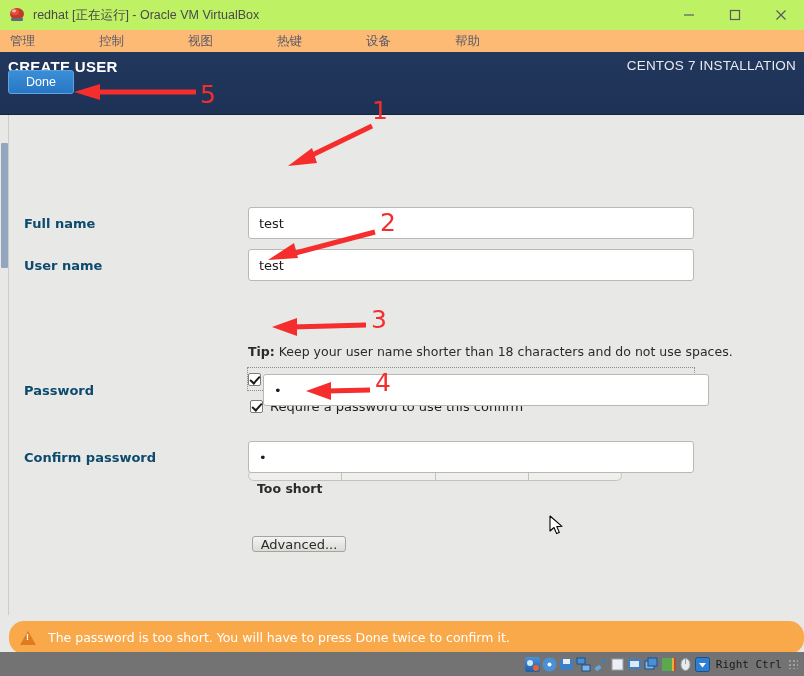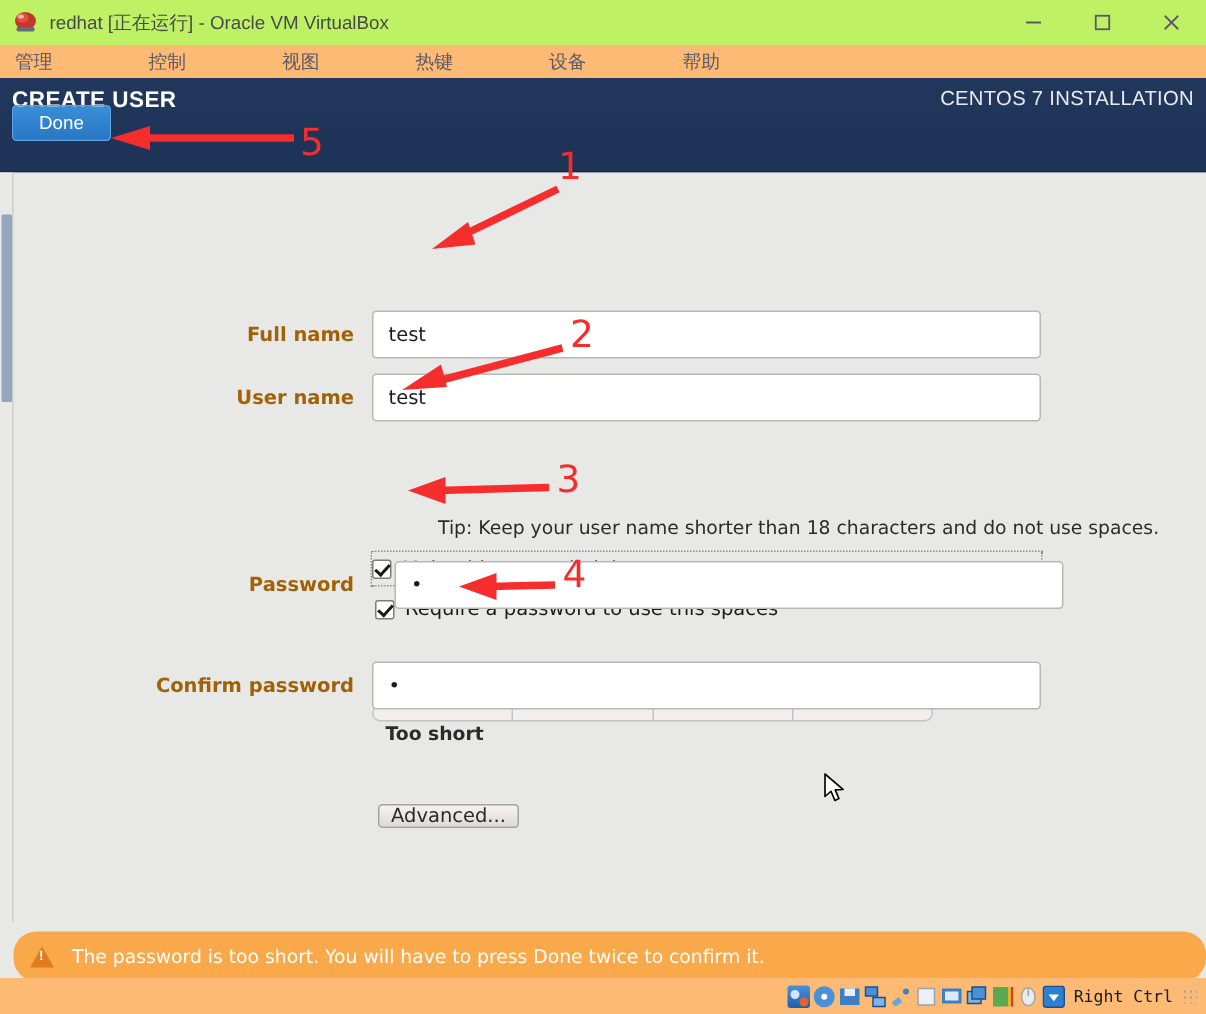--- a/index.html
+++ b/index.html
@@ -218,24 +218,24 @@
     border-radius: 1px;
   }
 
   .form-row {
     position: absolute;
     display: flex;
     align-items: center;
   }
   .field-label {
     width: 224px;
-    text-align: right;
+    text-align: left;
     padding-right: 12px;
     font-size: 13px;
-    color: #a16207;
+    color: #0c4a6e;
     font-weight: bold;
     box-sizing: border-box;
     font-family: "DejaVu Sans", sans-serif;
   }
   .text-input {
     width: 446px;
     height: 32px;
     background: #ffffff;
     border: 1px solid #b8b8b6;
     border-radius: 3px;
@@ -249,21 +249,21 @@
   }
 
   .tip-row {
     position: absolute;
     left: 248px;
     top: 229px;
     font-size: 12.5px;
     color: #2b2b2b;
     font-family: "DejaVu Sans", sans-serif;
   }
-  .tip-row b { font-weight: normal; margin-left: 44px; }
+  .tip-row b { font-weight: bold; }
 
   .check-row {
     position: absolute;
     display: flex;
     align-items: center;
     font-size: 13px;
     color: #1c1c1c;
     font-family: "DejaVu Sans", sans-serif;
   }
   .check-row.focused {
@@ -384,21 +384,21 @@
     font-family: "DejaVu Sans", sans-serif;
   }
 
   
   .statusbar {
     position: absolute;
     left: 0;
     bottom: 0;
     width: 804px;
     height: 24px;
-    background: #fdba74;
+    background: #737373;
     display: flex;
     align-items: center;
     justify-content: flex-end;
     padding-right: 6px;
     box-sizing: border-box;
   }
   .sb-icon {
     width: 15px;
     height: 15px;
     margin-left: 2px;
@@ -517,21 +517,21 @@
         <b>Tip:</b><span> Keep your user name shorter than 18 characters and do not use spaces.</span>
       </div>
 
       <div class="check-row focused" style="left:248px; top:253px;">
         <div class="checkbox checked"></div>
         <span>Make this user administrator</span>
       </div>
 
       <div class="check-row" style="left:250px; top:284px;">
         <div class="checkbox checked"></div>
-        <span>Require a password to use this spaces</span>
+        <span>Require a password to use this confirm</span>
       </div>
 
       <div class="form-row" style="left:24px; top:259px;gap:15px;">
         <div class="field-label">Password</div>
         <div class="text-input">•</div>
       </div>
 
       <div class="strength-wrap">
         <div class="strength-bar">
           <div class="strength-seg"></div>

